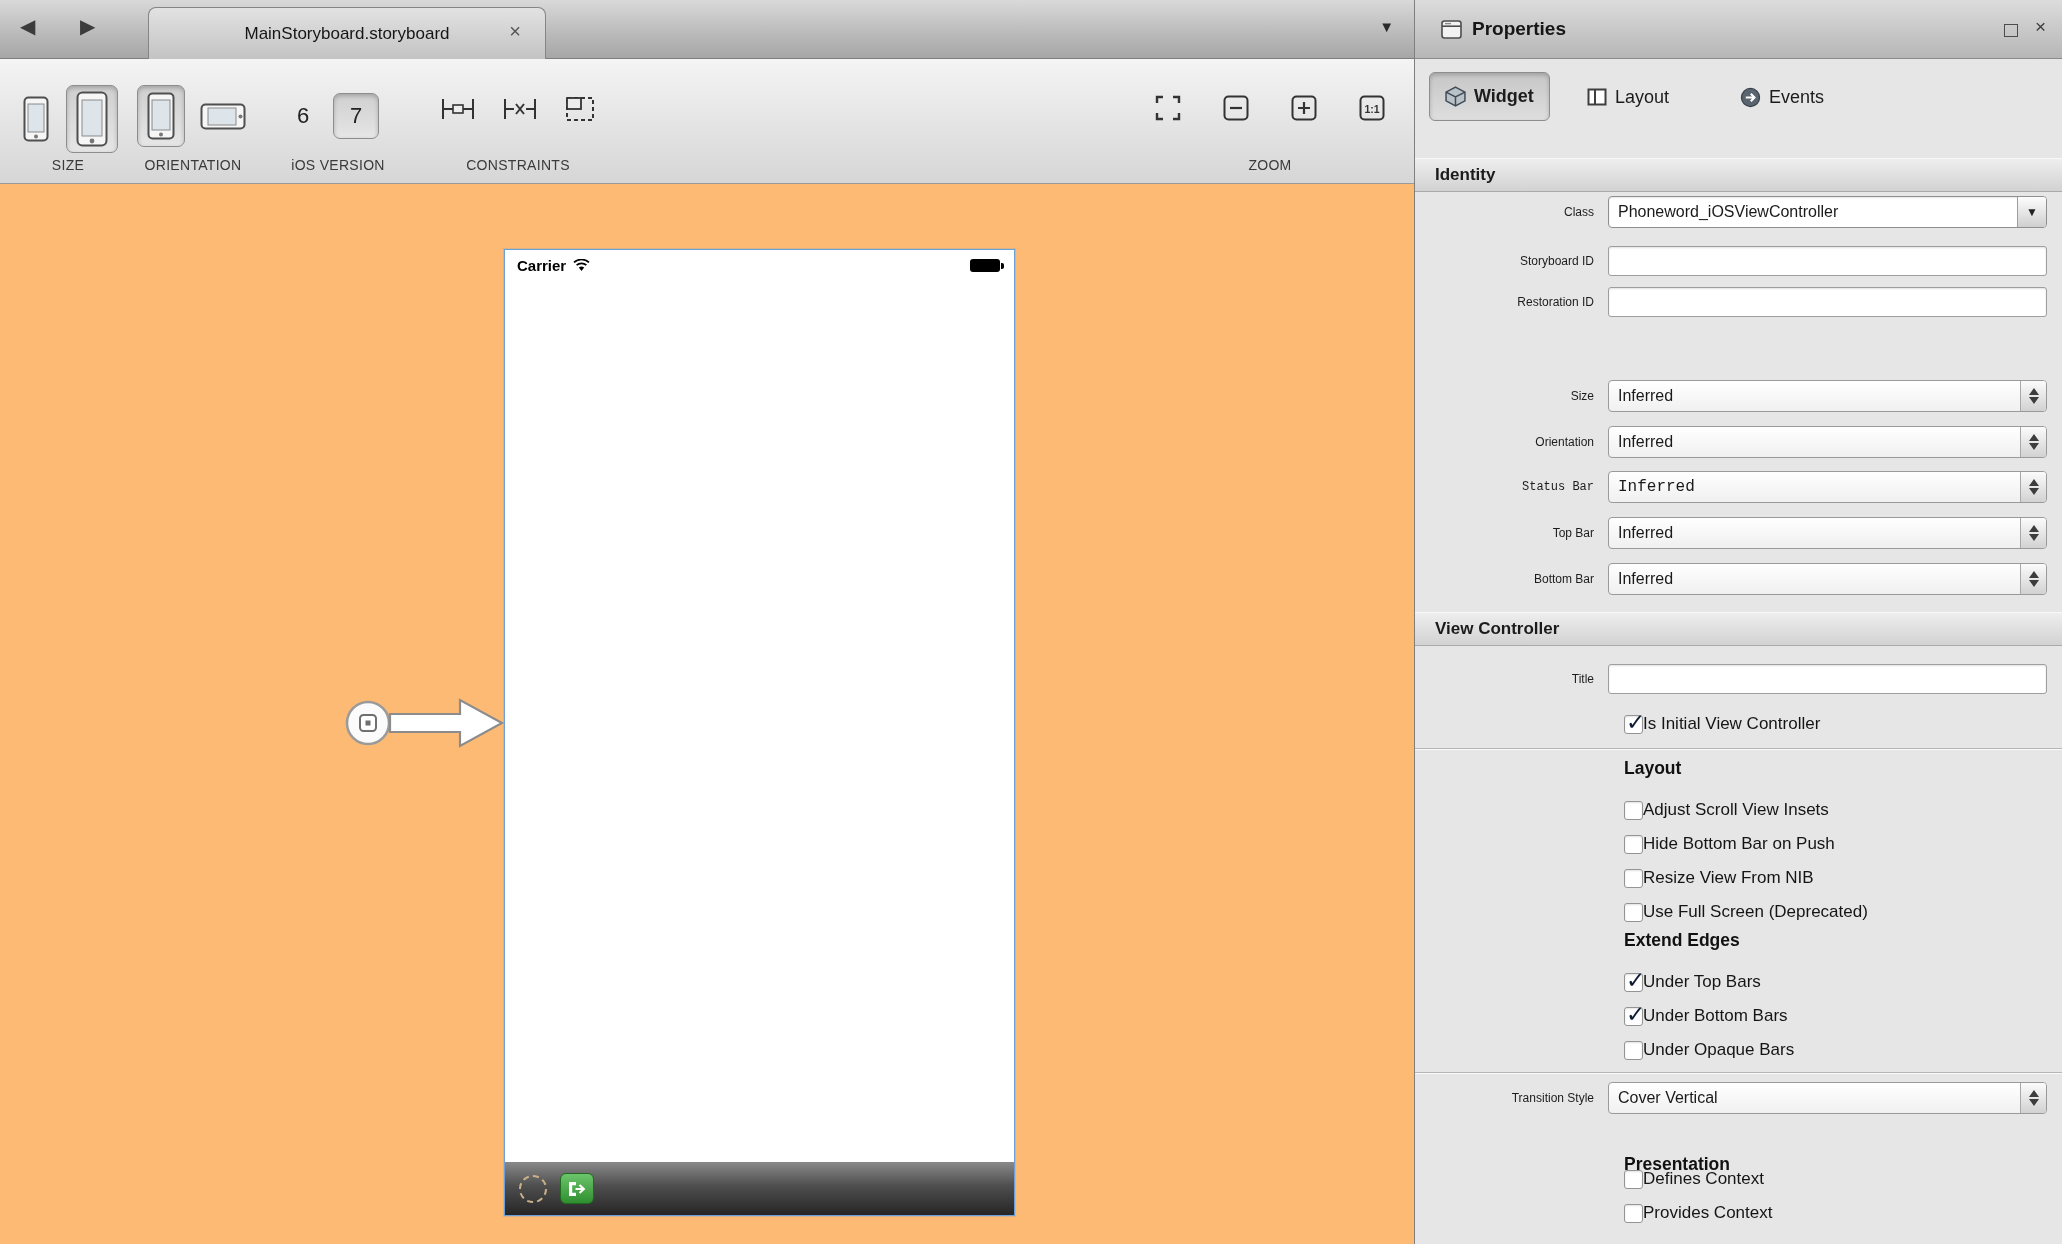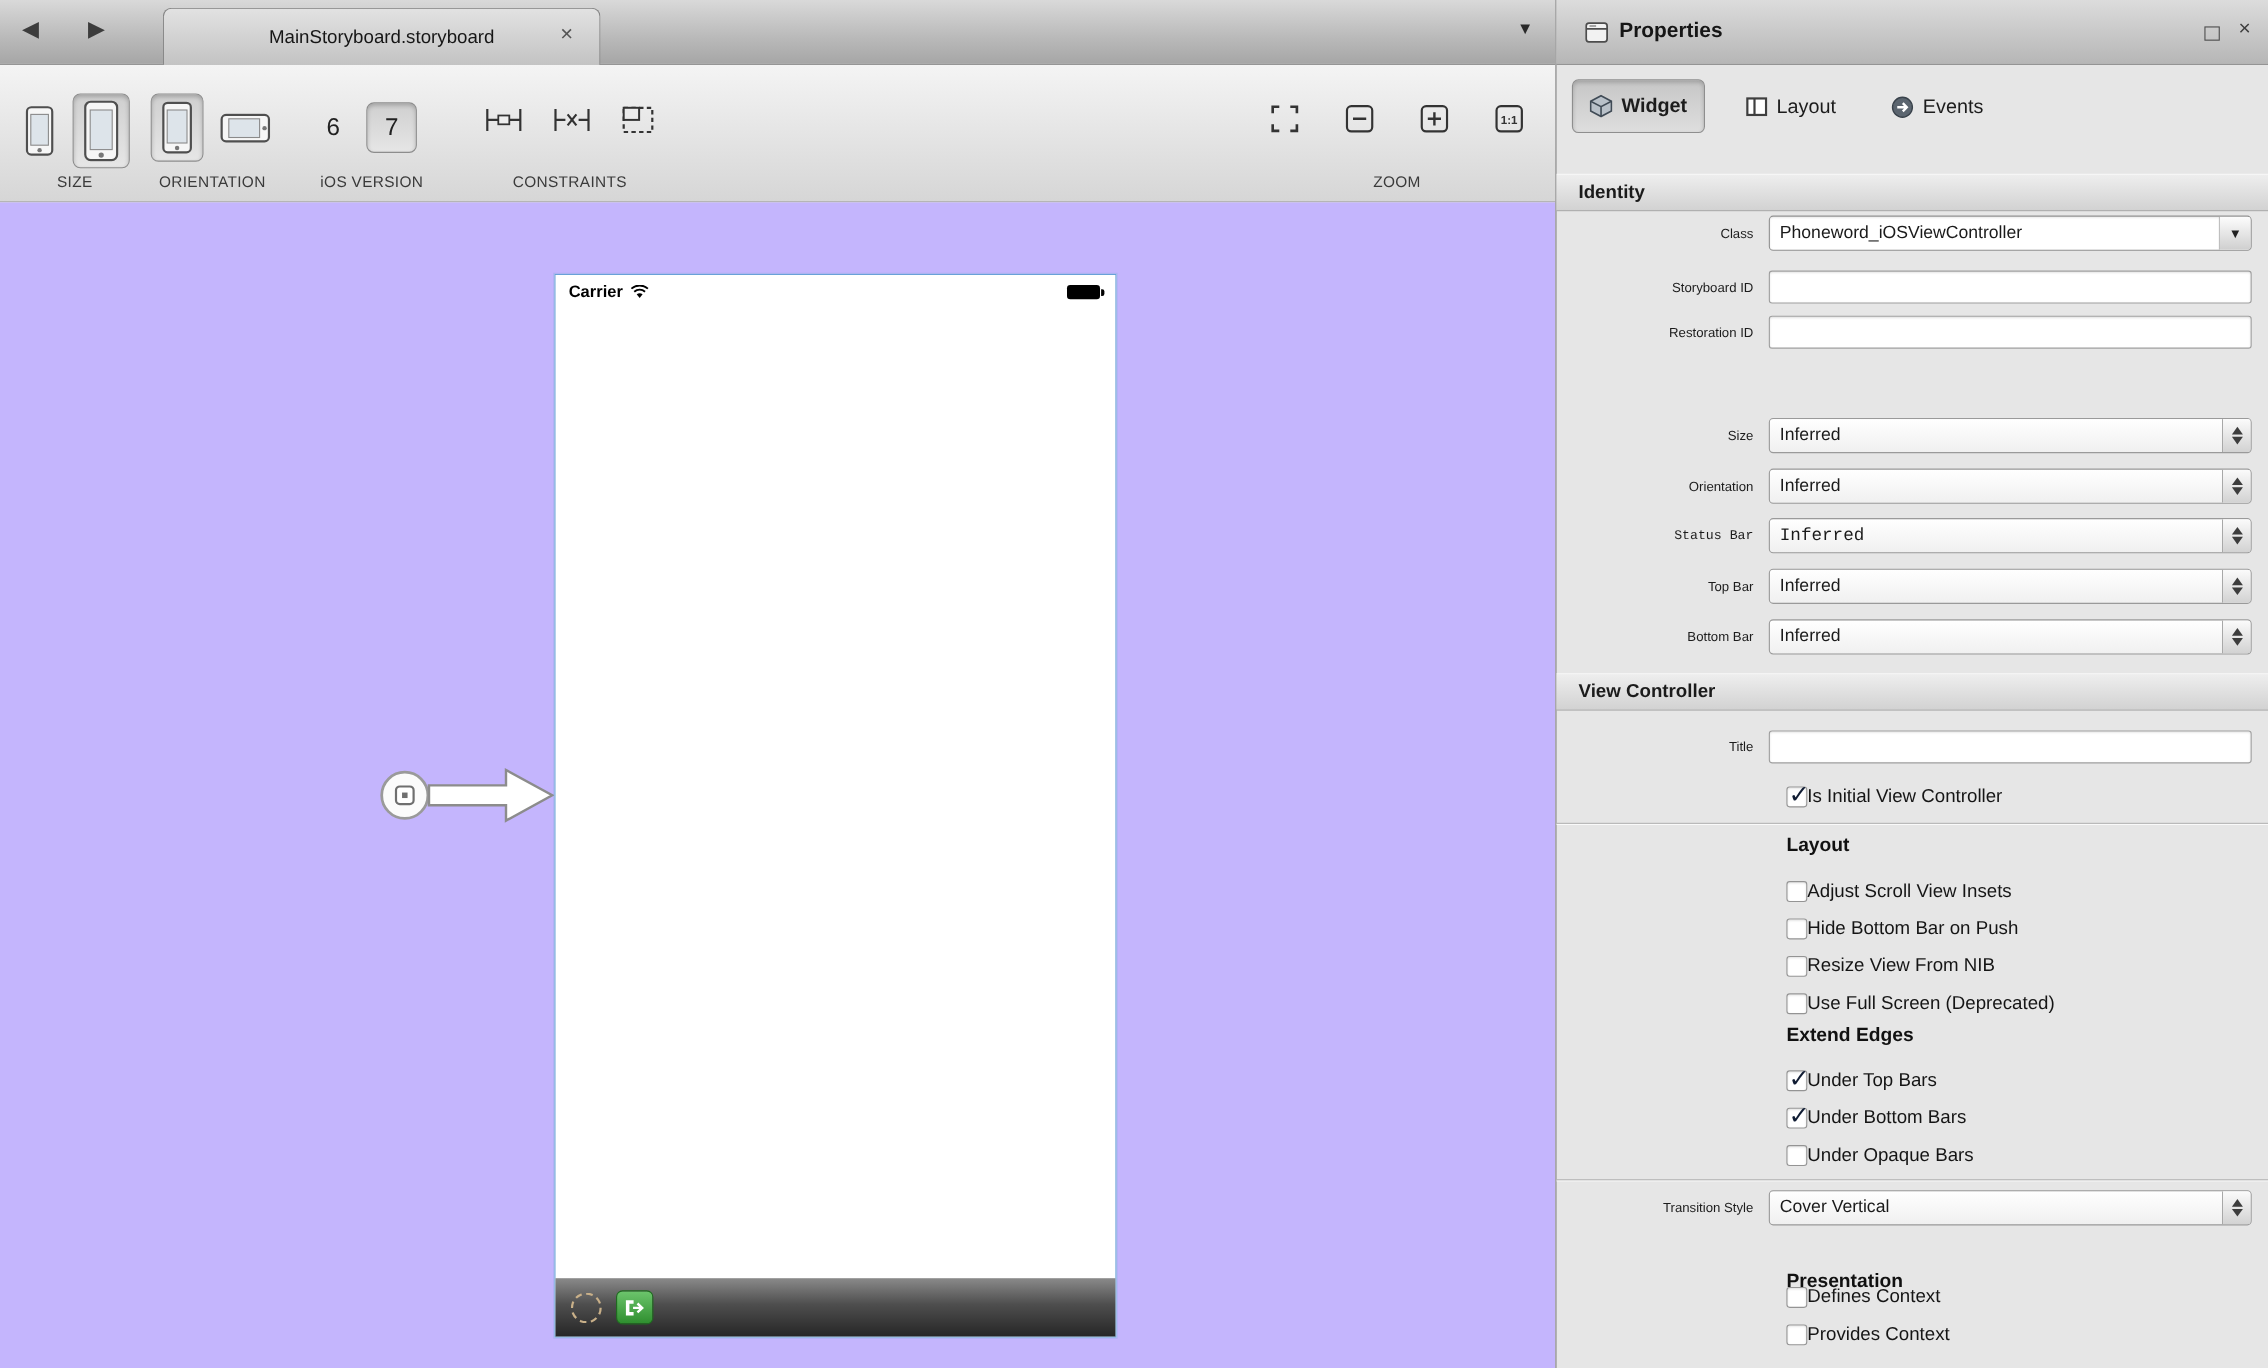--- a/index.html
+++ b/index.html
@@ -22,21 +22,21 @@
   .toolbar { position:absolute; left:0; top:59px; width:1414px; height:125px; box-sizing:border-box;
              background:linear-gradient(#f4f4f4,#d6d6d6); border-bottom:1px solid #9a9a9a; }
   .tgroup { position:absolute; top:0; height:124px; }
   .ticons { position:absolute; top:26px; left:0; right:0; display:flex; justify-content:center; align-items:center; }
   .tlabel { position:absolute; bottom:10px; left:0; right:0; text-align:center; font-size:14px; color:#3a3a3a; letter-spacing:.3px; }
   .tbtn { display:flex; align-items:center; justify-content:center; border-radius:7px; }
   .tbtn.pressed { border:1px solid #8d8d8d; background:linear-gradient(#cfcfcf,#e6e6e6);
                   box-shadow:inset 0 2px 4px rgba(0,0,0,.22); }
   .verdigit { font-size:22px; color:#222; }
 
-  .canvas { position:absolute; left:0; top:184px; width:1414px; height:1060px; background:#c4b5fd; }
+  .canvas { position:absolute; left:0; top:184px; width:1414px; height:1060px; background:#fdba74; }
 
   .phone { position:absolute; left:504px; top:65px; width:511px; height:967px; box-sizing:border-box;
            background:#fff; border:1px solid #69a1d8; box-shadow:0 0 0 1px rgba(105,161,216,.25); }
   .statusbar { position:absolute; left:0; top:0; right:0; height:30px; display:flex; align-items:center; padding-left:12px; }
   .carrier { font-size:15px; font-weight:bold; color:#000; margin-right:7px; }
   .battery { position:absolute; right:14px; top:9px; width:30px; height:13px; background:#000; border-radius:3px; }
   .battery::after { content:""; position:absolute; right:-4px; top:3.5px; width:3px; height:6px; background:#000; border-radius:0 2px 2px 0; }
   .phonetoolbar { position:absolute; left:0; right:0; bottom:0; height:53px;
                   background:linear-gradient(#8a8a8a,#4e4e4e 45%,#262626); display:flex; align-items:center; padding-left:14px; }
   .dashedcircle { width:28px; height:28px; border-radius:50%; border:2px dashed #c9b089; box-sizing:border-box; }
@@ -273,21 +273,21 @@
       </div>
       <div class="ptab" style="left:172px; top:25px; height:26px;">
         <span>
           <svg width="20" height="20" viewBox="0 0 20 20">
               <rect x="1.5" y="2.5" width="17" height="15" fill="#fff" stroke="#3f3f3f" stroke-width="2"></rect>
               <path d="M8 2.5 V17.5" stroke="#3f3f3f" stroke-width="2"></path>
             </svg>
         </span>
         <span>Layout</span>
       </div>
-      <div class="ptab" style="left:304px; top:25px; height:26px;justify-content:space-between;">
+      <div class="ptab" style="left:325px; top:25px; height:26px;justify-content:space-between;">
         <span>
           <svg width="21" height="21" viewBox="0 0 20 20">
               <circle cx="10" cy="10" r="8.6" fill="#5b656f" stroke="#39424b" stroke-width="1.2"></circle>
               <path d="M5.5 10 H13 M10.3 6.4 L13.8 10 L10.3 13.6" stroke="#fff" stroke-width="2" fill="none"></path>
             </svg>
         </span>
         <span>Events</span>
       </div>
     </div>
 

